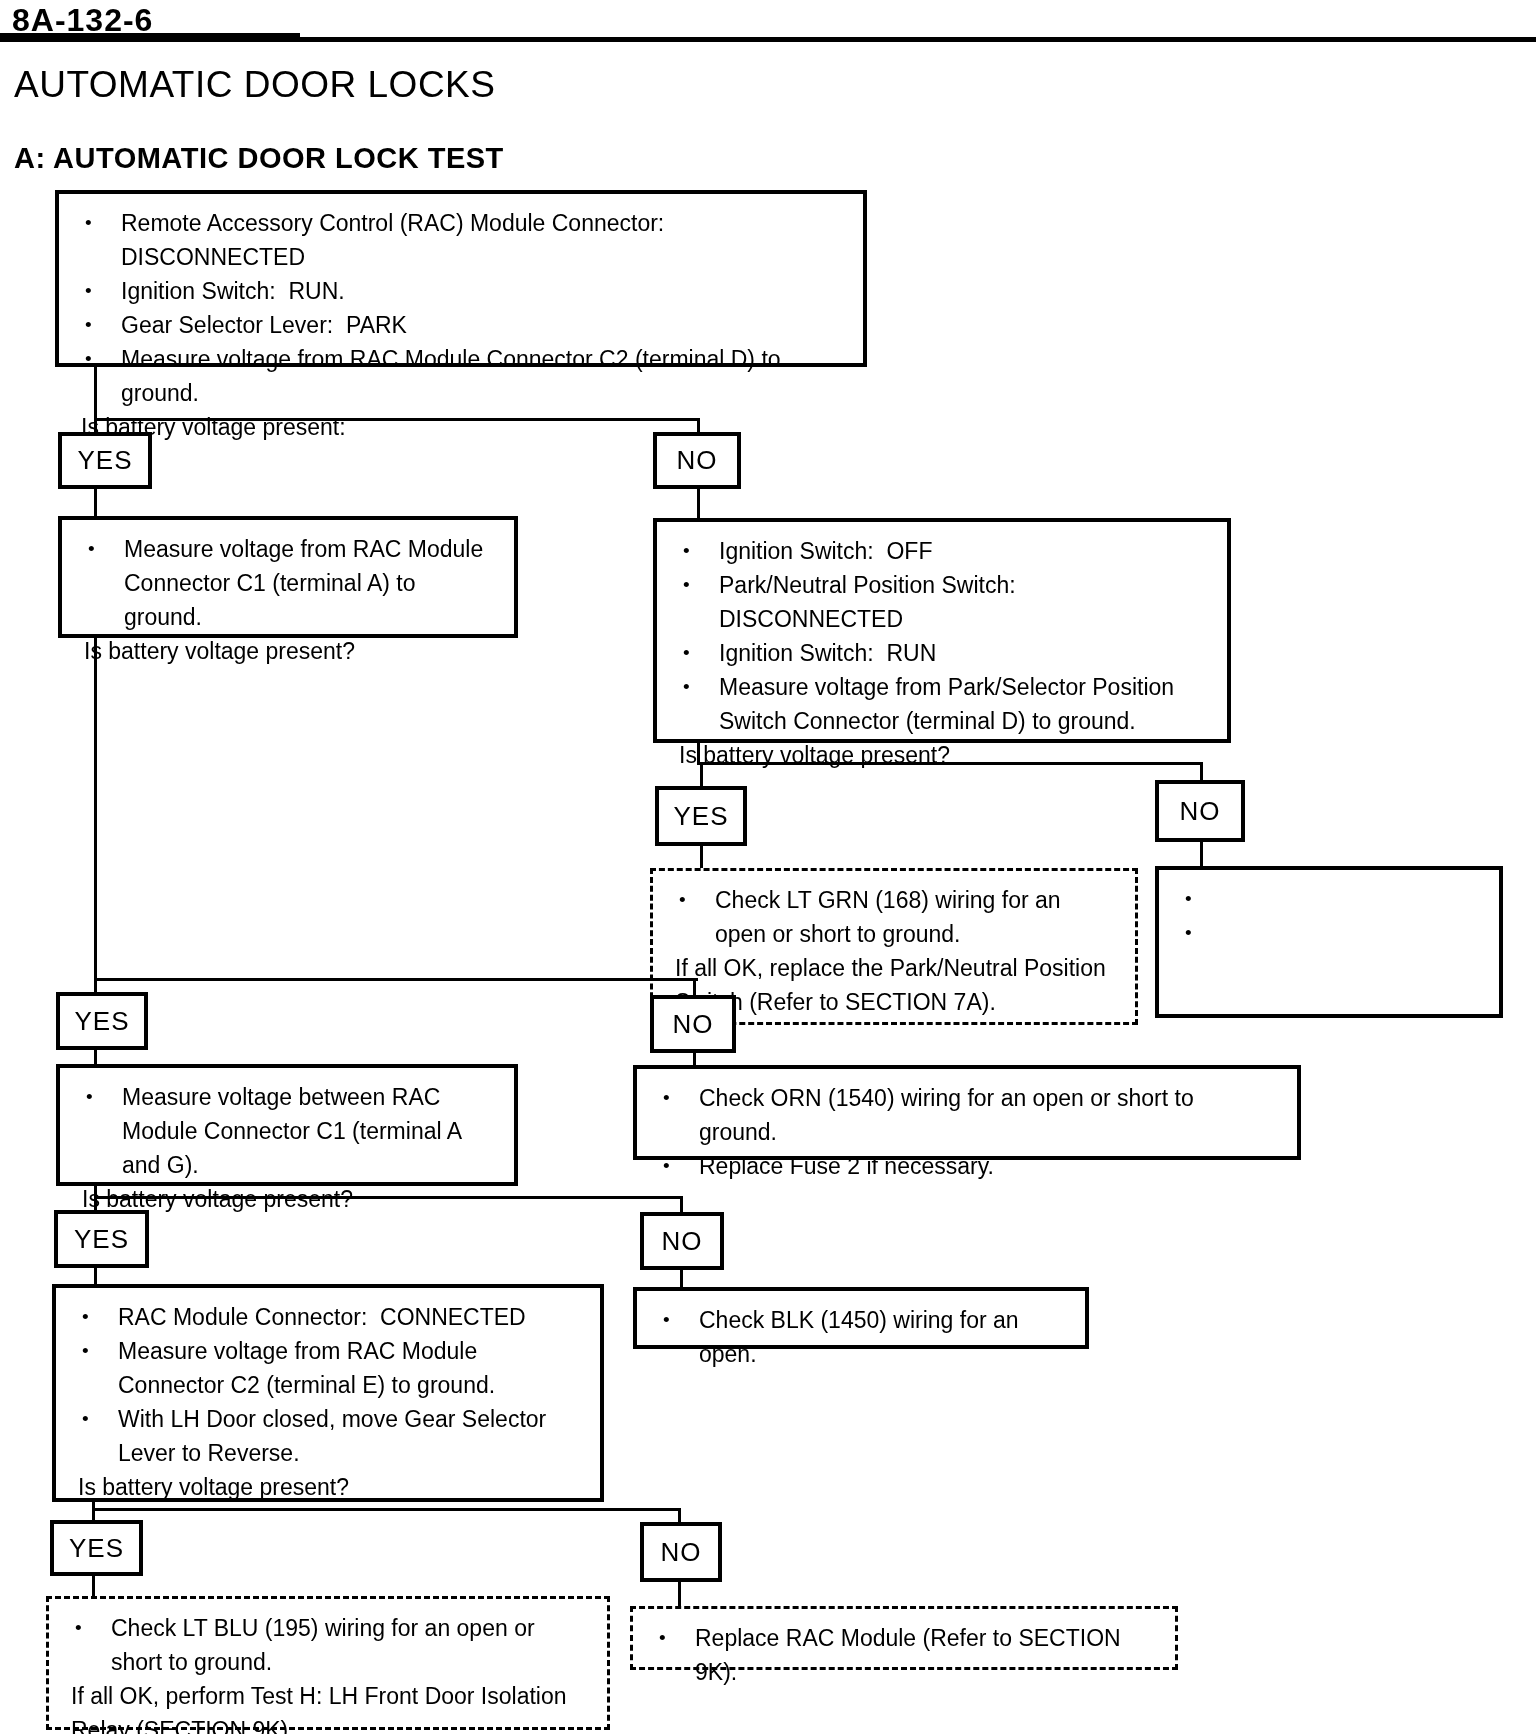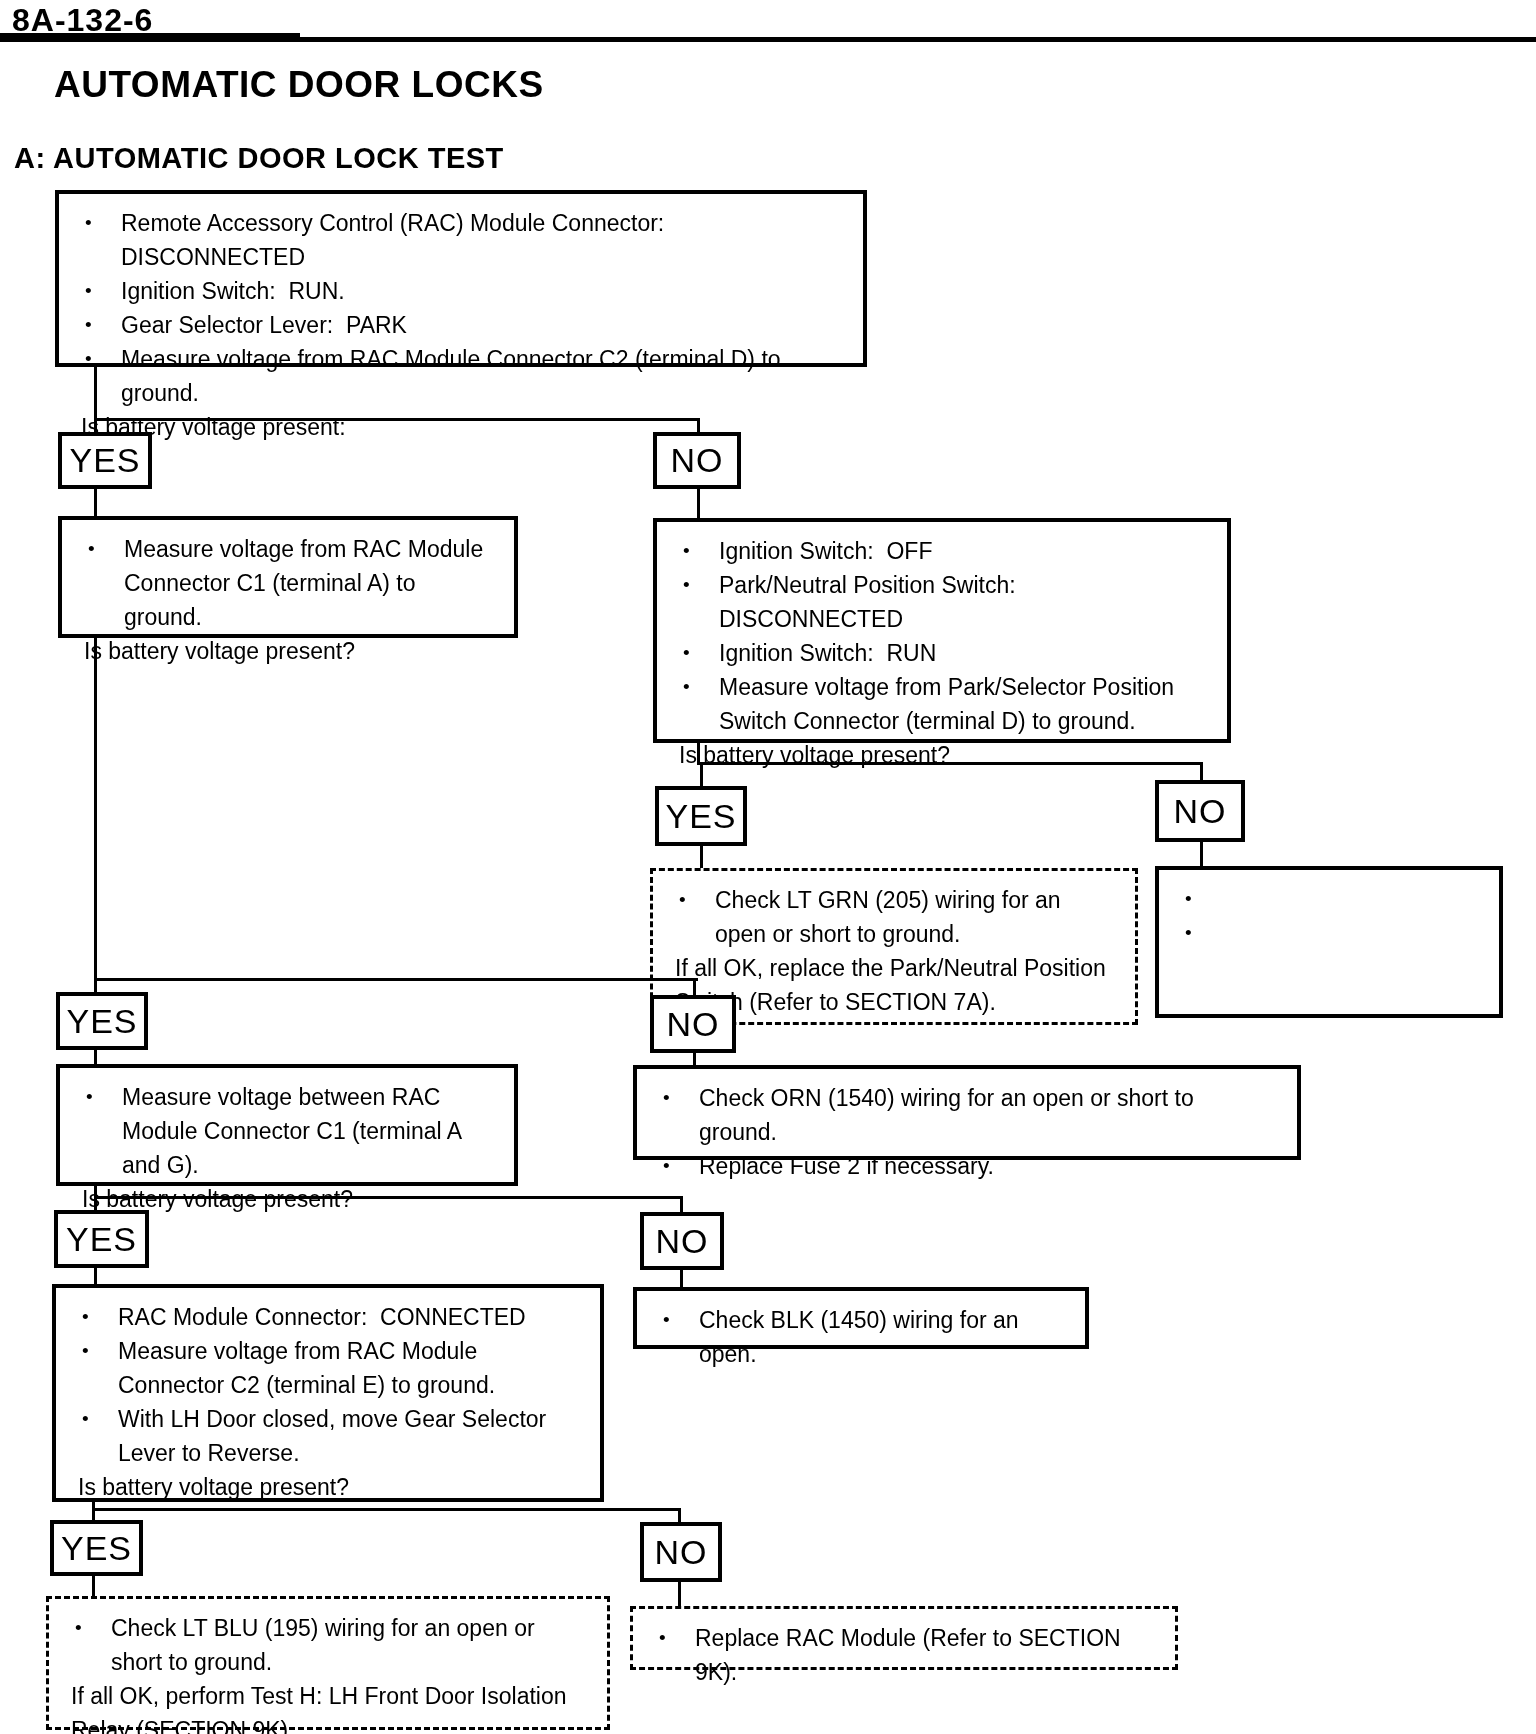--- a/index.html
+++ b/index.html
@@ -16,21 +16,21 @@
     font-size:32px;font-weight:bold;letter-spacing:1px;
   }
   .rule{
     position:absolute;left:0;top:37px;width:1536px;height:5px;background:#000;
   }
   .rule2{
     position:absolute;left:0;top:33px;width:300px;height:4px;background:#000;
   }
   .title{
     position:absolute;left:14px;top:64px;
-    font-size:37px;font-weight:bold;letter-spacing:0.5px;margin-left:40px;
+    font-size:37px;font-weight:normal;letter-spacing:0.5px;
   }
   .subtitle{
     position:absolute;left:14px;top:142px;
     font-size:29px;font-weight:bold;letter-spacing:0.5px;
   }
   .box{
     position:absolute;
     border:4px solid #000;
     background:#fff;
     box-sizing:border-box;
@@ -46,21 +46,21 @@
     padding-left:4px;
   }
   .row .txt{flex:1;white-space:pre-wrap;}
   .q{white-space:pre-wrap;}
   .decision{
     position:absolute;
     border:4px solid #000;
     background:#fff;
     box-sizing:border-box;
     display:flex;align-items:center;justify-content:center;
-    font-size:34px;letter-spacing:1px;
+    font-size:26px;letter-spacing:1px;
   }
   .line{position:absolute;background:#000;}
 </style>
 </head>
 <body>
 
 <div id="page">
 
   <div class="pagenum">8A-132-6</div>
   <div class="rule2"></div>
@@ -134,21 +134,21 @@
 
   <div class="decision" style="left:655px;top:786px;width:92px;height:60px;">YES</div>
   <div class="decision" style="left:1155px;top:780px;width:90px;height:62px;">NO</div>
 
   <div class="line" style="left:700px;top:846px;width:3px;height:22px;"></div>
   <div class="line" style="left:1200px;top:842px;width:3px;height:24px;"></div>
 
   <div class="box dashed" style="left:650px;top:868px;width:488px;height:157px;">
     <div class="row">
         <span class="bullet">•</span>
-        <span class="txt">Check LT GRN (205) wiring for an open or short to ground.</span>
+        <span class="txt">Check LT GRN (168) wiring for an open or short to ground.</span>
       </div>
     <div class="q">If all OK, replace the Park/Neutral Position Switch (Refer to SECTION 7A).</div>
   </div>
 
   <div class="box" style="left:1155px;top:866px;width:348px;height:152px;">
     <div class="row">
         <span class="bullet">•</span>
       </div>
     <div class="row">
         <span class="bullet">•</span>

